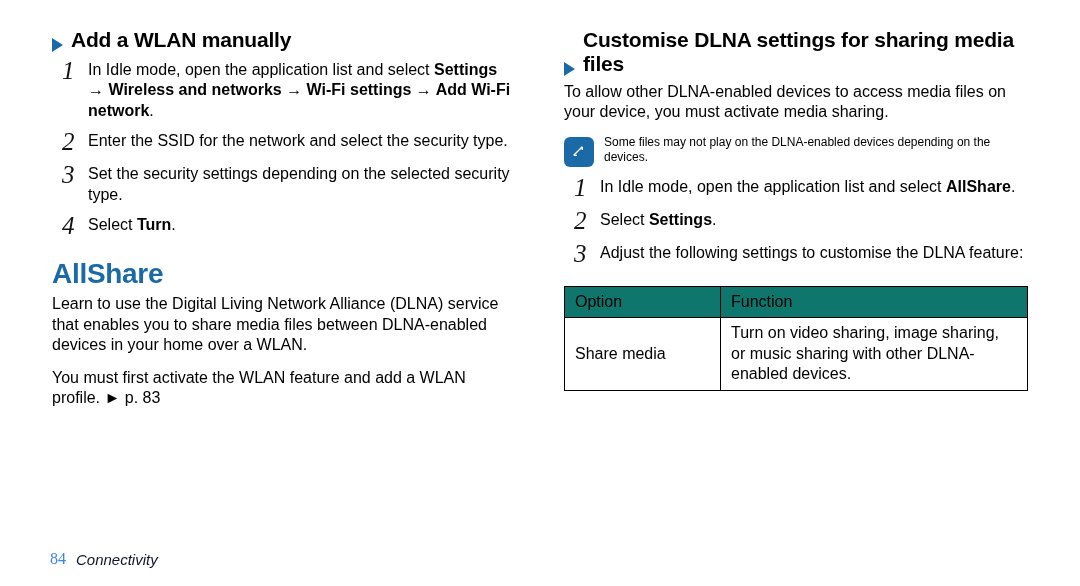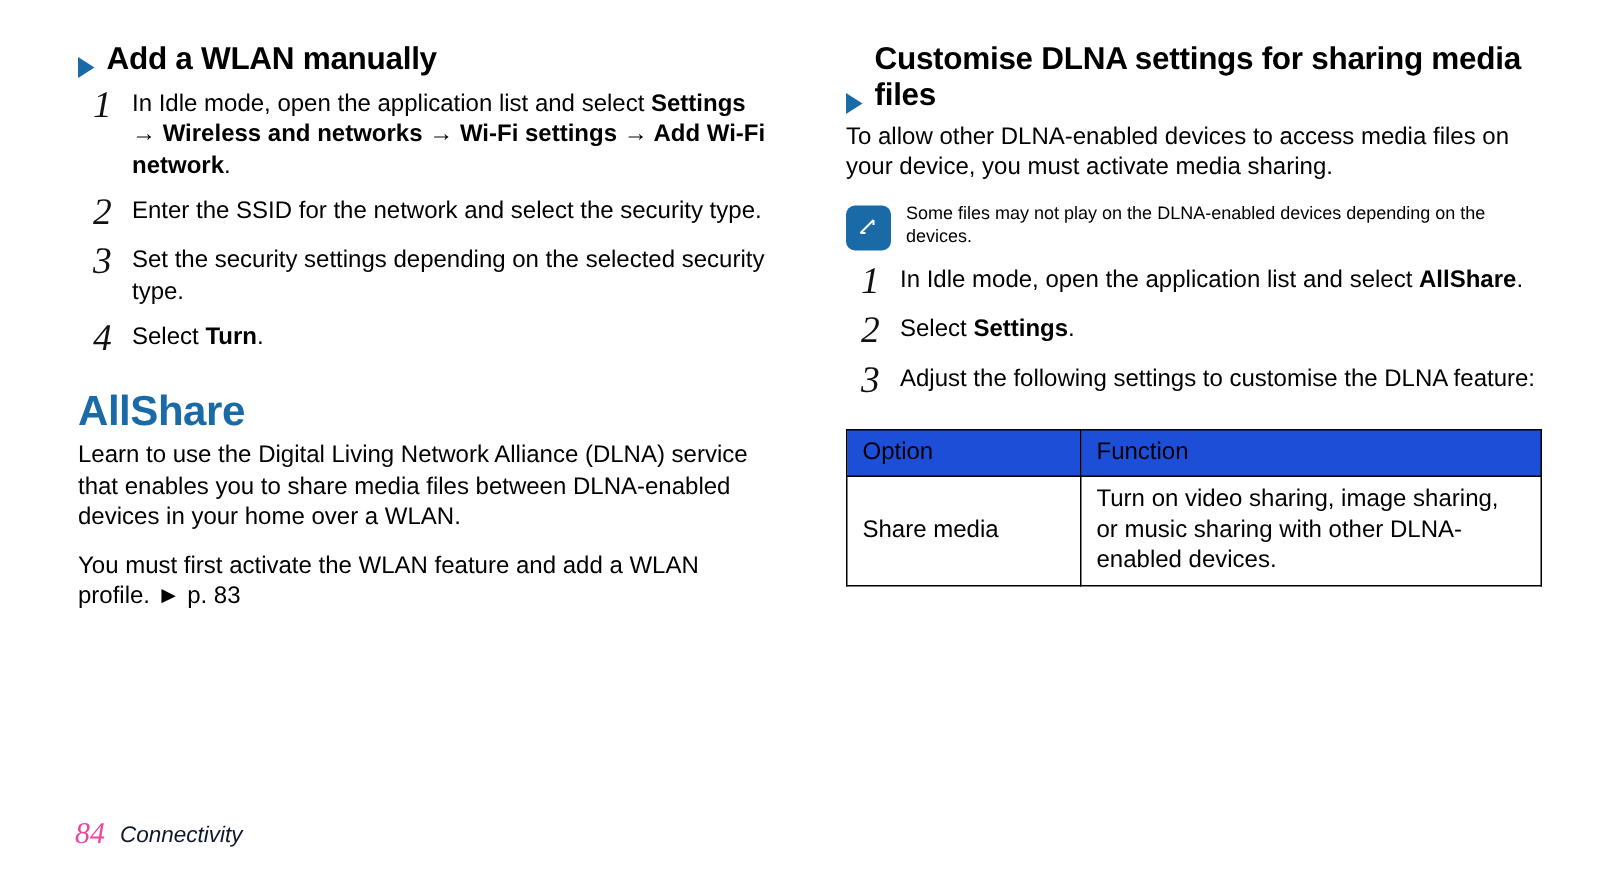--- a/index.html
+++ b/index.html
@@ -14,24 +14,24 @@
 .num{font-family:Georgia,"Times New Roman",serif;font-style:italic;font-size:25px;width:26px;flex-shrink:0;line-height:1;color:#111}
 .step-body{padding-top:2px}
 .sec-title{font-size:28px;font-weight:700;color:#1a6aa8;margin:14px 0 4px 0;letter-spacing:-.3px}
 p{font-size:16px;line-height:1.28;margin:0 0 12px 0}
 .note{display:flex;gap:10px;margin:6px 0 8px 0}
 .note-icon{width:30px;height:30px;border-radius:6px;background:#1a6aa8;color:#fff;display:flex;align-items:center;justify-content:center;flex-shrink:0;margin-top:2px}
 .note-icon svg{width:16px;height:16px;stroke:#fff;stroke-width:2;fill:none}
 .note-text{font-size:12px;line-height:1.28}
 table{border-collapse:collapse;width:100%;font-size:16px;margin-top:4px}
 table td{border:1px solid #000;padding:5px 10px;line-height:1.28;vertical-align:middle}
-table tr.hd td{background:#1d4ed8}
+table tr.hd td{background:#0f766e}
 b{font-weight:700}
 .footer{position:absolute;left:50px;bottom:18px;display:flex;align-items:center;gap:10px}
-.pg{font-style:italic;font-family:Georgia,serif;font-size:20px;color:#ec4899}
+.pg{font-family:Georgia,serif;font-size:16px;color:#3b82f6}
 .sec{font-style:italic;font-size:15px;color:#0f172a;font-family:"Segoe UI",Arial,sans-serif}
 </style>
 </head>
 <body>
 
 <div class="page">
   <div class="col">
     <div class="hdr">
       <span class="chev"></span>
       <span class="hdr-txt">Add a WLAN manually</span>

